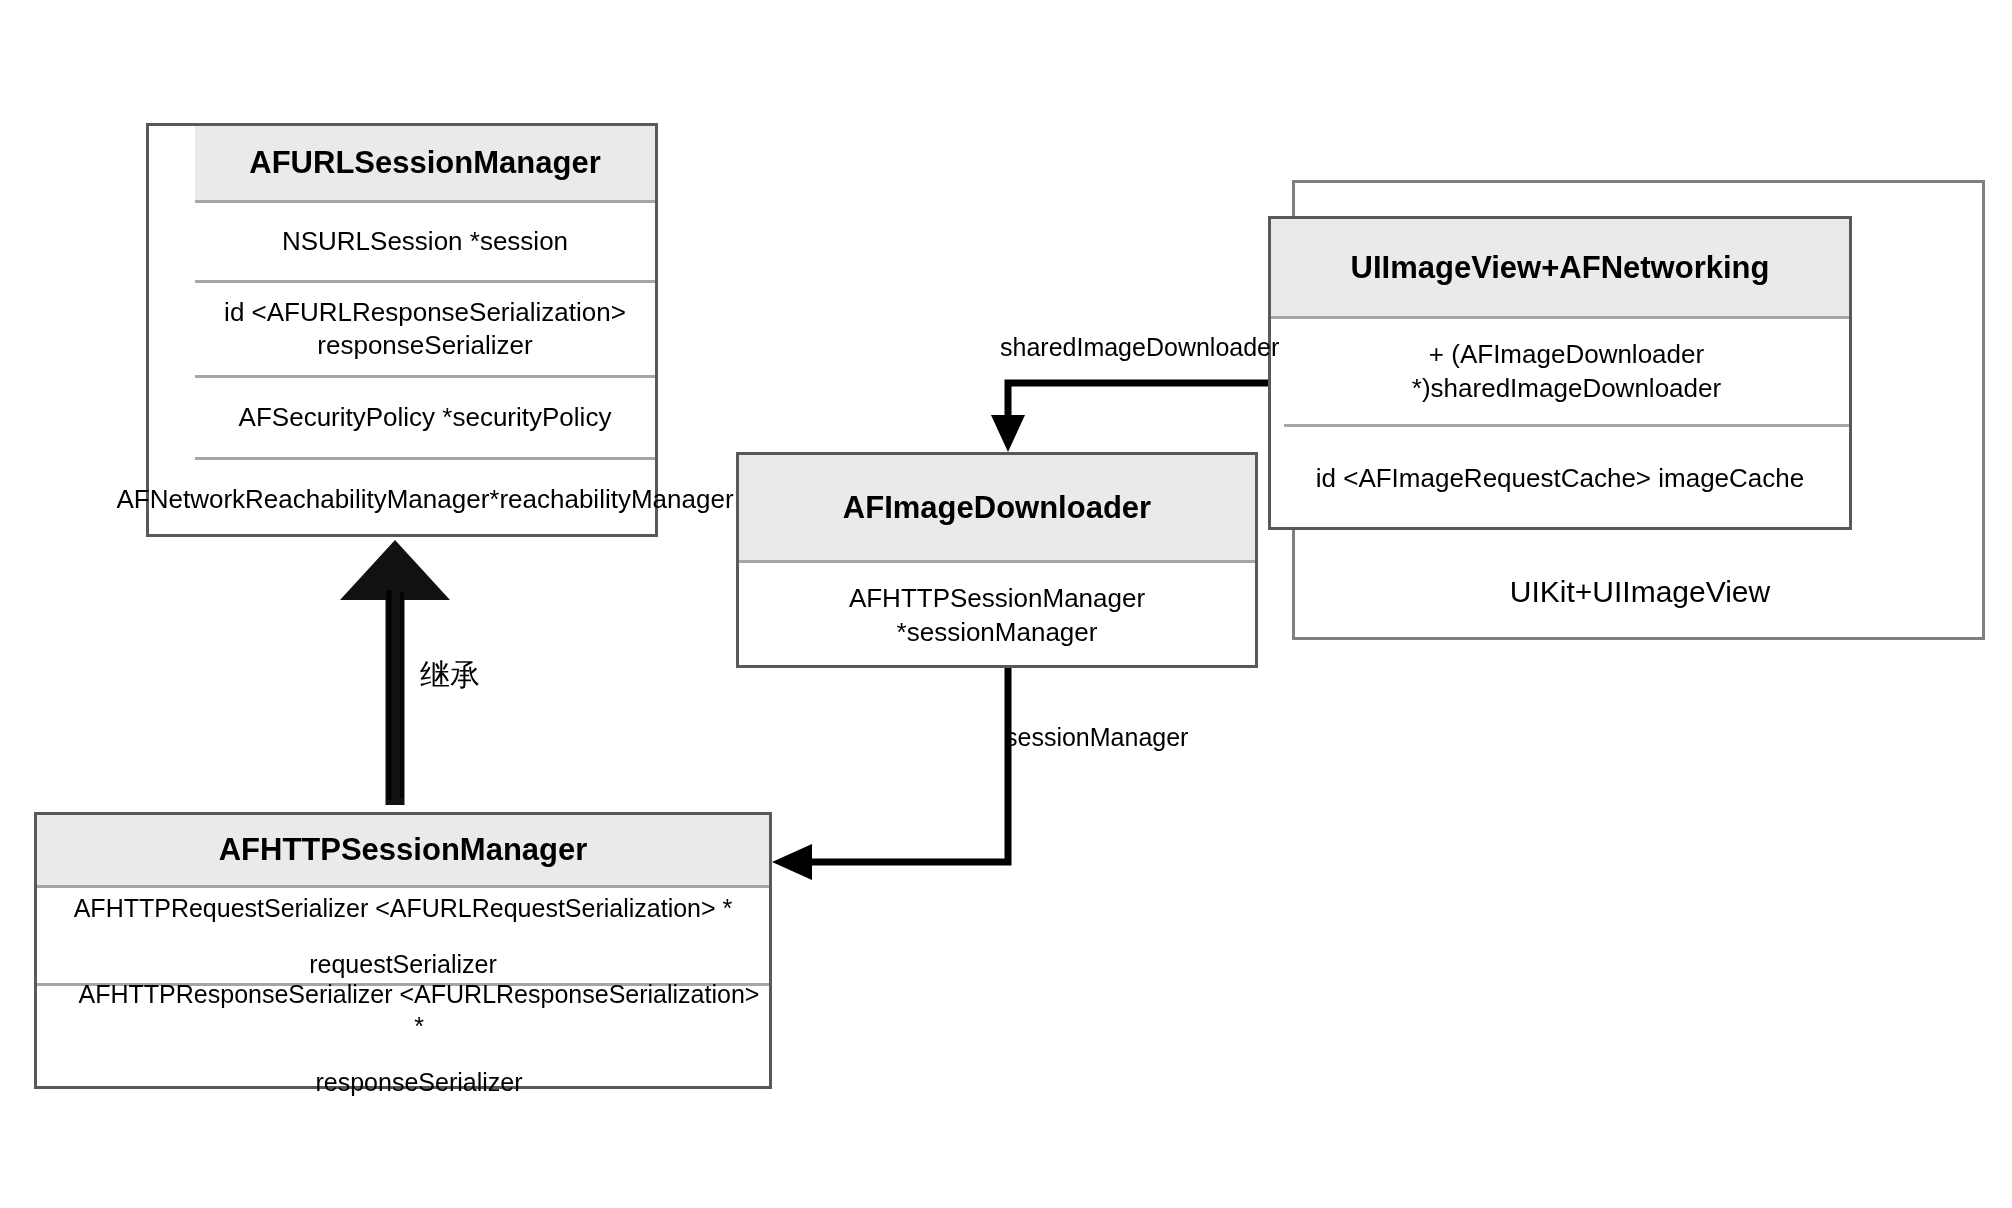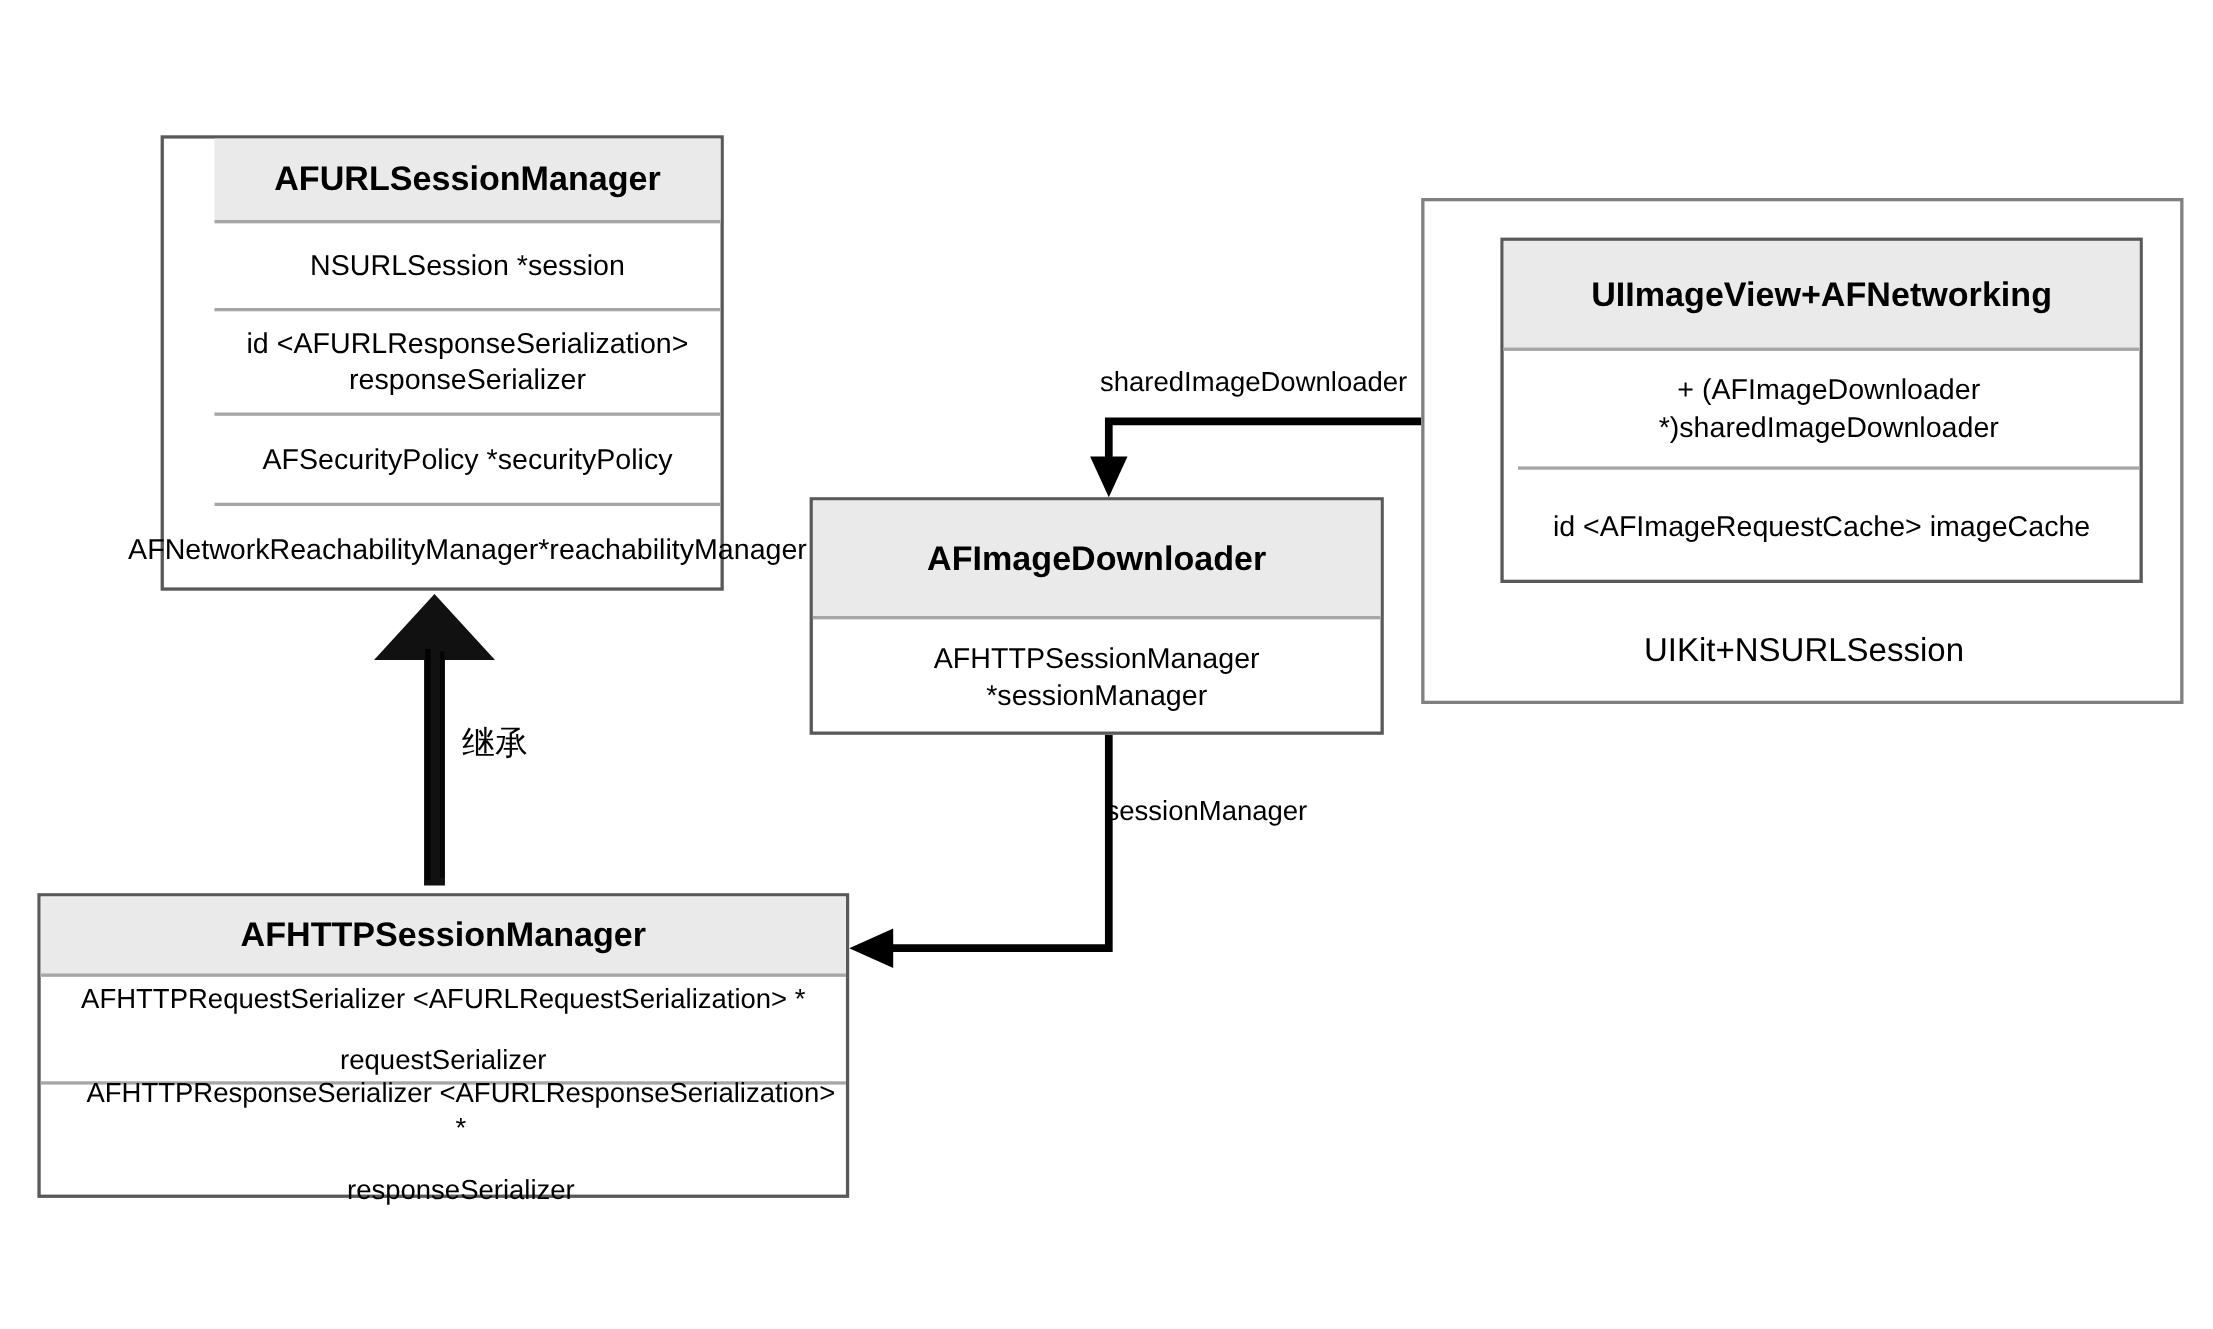--- a/index.html
+++ b/index.html
@@ -149,29 +149,29 @@
   <div class="uml-box" style="left:736px; top:452px; width:522px; height:216px;">
     <div class="uml-title fs-title" style="height:108px;">AFImageDownloader</div>
     <div class="uml-row last fs-attr" style="height:105px; flex-direction:column;">
       <span>AFHTTPSessionManager</span>
       <span>*sessionManager</span>
     </div>
   </div>
 
   <div class="pkg-frame" style="left:1292px; top:180px; width:693px; height:460px;"></div>
 
-  <div class="uml-box" style="left:1364px; top:216px; width:584px; height:314px;">
+  <div class="uml-box" style="left:1268px; top:216px; width:584px; height:314px;">
     <div class="uml-title fs-title" style="height:100px;">UIImageView+AFNetworking</div>
     <div class="uml-row fs-attr" style="height:108px;margin-left:13px;">
       <span>+ (AFImageDownloader *)sharedImageDownloader</span>
     </div>
     <div class="uml-row last fs-attr" style="height:103px;">
       <span>id &lt;AFImageRequestCache&gt; imageCache</span>
     </div>
   </div>
 
-  <div class="pkg-label fs-pkg" style="left:1326px; top:575px; width:628px;">UIKit+NSURLSession</div>
+  <div class="pkg-label fs-pkg" style="left:1326px; top:575px; width:628px;">UIKit+UIImageView</div>
 
   <div class="edge-label fs-edge" style="left:1000px; top:333px;">sharedImageDownloader</div>
 
   <div class="edge-label fs-edge" style="left:1005px; top:723px;">sessionManager</div>
 
 </div>
 
 </body></html>

